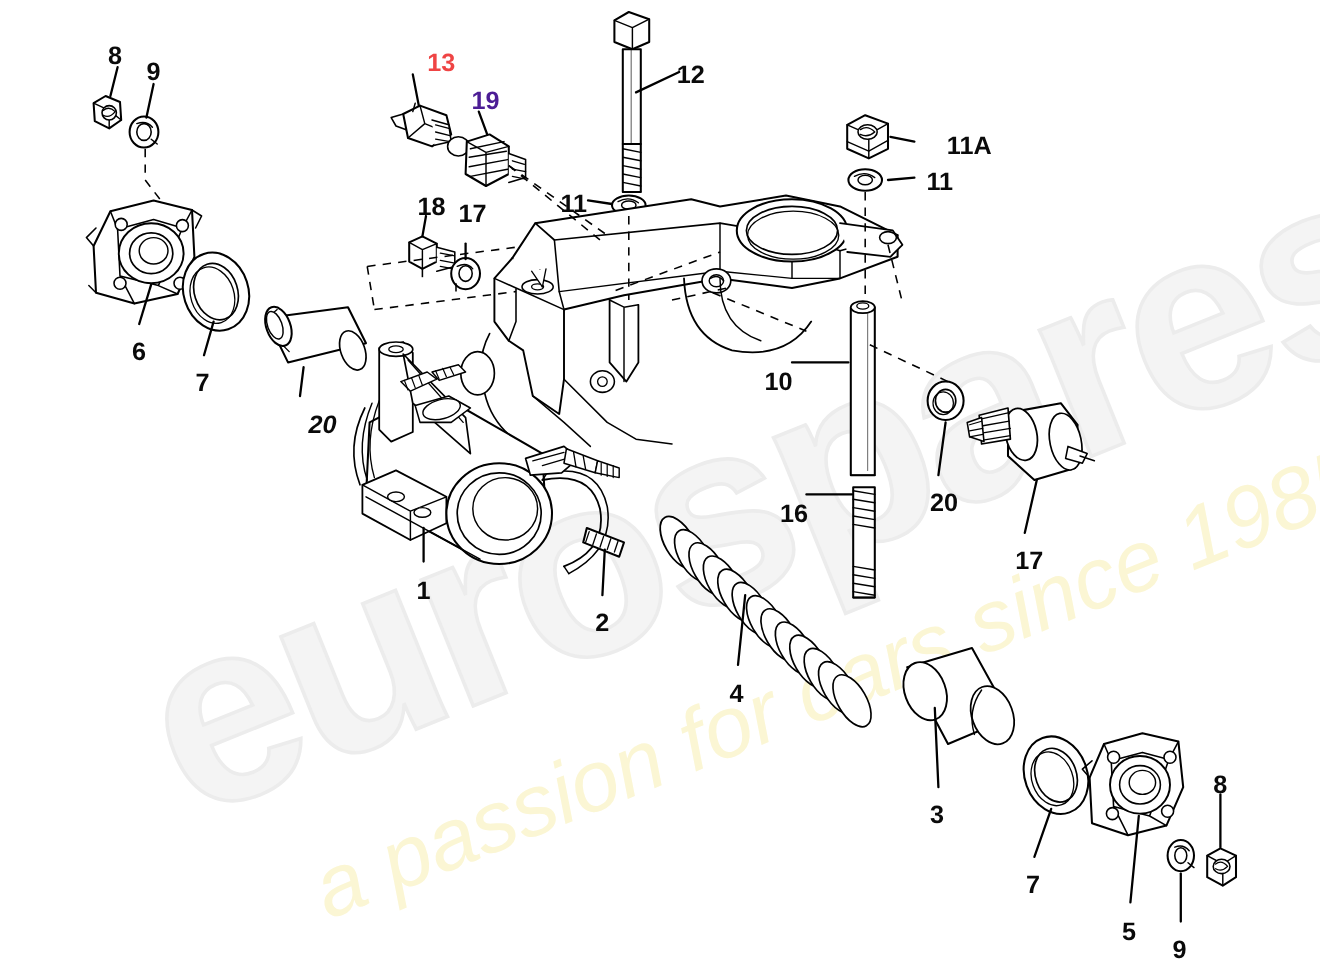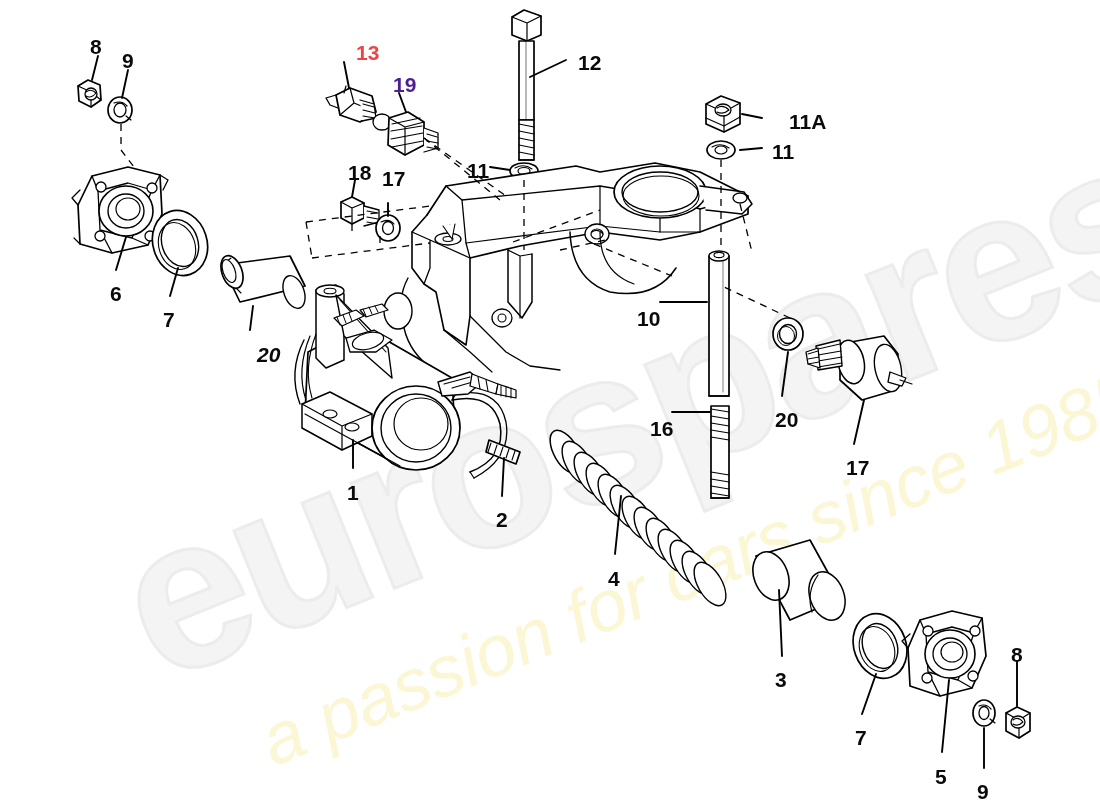--- a/index.html
+++ b/index.html
@@ -372,21 +372,21 @@
       <path d="M594,244 L672,276"></path>
       <path d="M740,204 L752,252"></path>
       <path d="M790,318 L722,286"></path>
     </g>
   </svg>
 
   <div class="callout-layer" id="callouts">
       <div class="lbl" style="left: 90px; top: 36px; color: rgb(10, 10, 10);">8</div>
       <div class="lbl" style="left: 122px; top: 50px; color: rgb(10, 10, 10);">9</div>
       <div class="lbl" style="left: 356px; top: 42px; color: #ef4444;">13</div>
-      <div class="lbl" style="left: 578px; top: 52px; color: rgb(10, 10, 10);">12</div>
+      <div class="lbl" style="left: 564px; top: 52px; color: rgb(10, 10, 10);">12</div>
       <div class="lbl" style="left: 393px; top: 74px; color: #4c1d95;">19</div>
       <div class="lbl" style="left: 772px; top: 111px; color: rgb(10, 10, 10); margin-left: 17px;">11A</div>
       <div class="lbl" style="left: 772px; top: 141px; color: rgb(10, 10, 10);">11</div>
       <div class="lbl" style="left: 348px; top: 162px; color: rgb(10, 10, 10);">18</div>
       <div class="lbl" style="left: 467px; top: 160px; color: rgb(10, 10, 10);">11</div>
       <div class="lbl" style="left: 382px; top: 168px; color: rgb(10, 10, 10);">17</div>
       <div class="lbl" style="left: 110px; top: 283px; color: rgb(10, 10, 10);">6</div>
       <div class="lbl" style="left: 163px; top: 309px; color: rgb(10, 10, 10);">7</div>
       <div class="lbl" style="left: 637px; top: 308px; color: rgb(10, 10, 10);">10</div>
       <div class="lbl" style="left: 257px; top: 344px; color: rgb(10, 10, 10); font-style: italic;">20</div>

